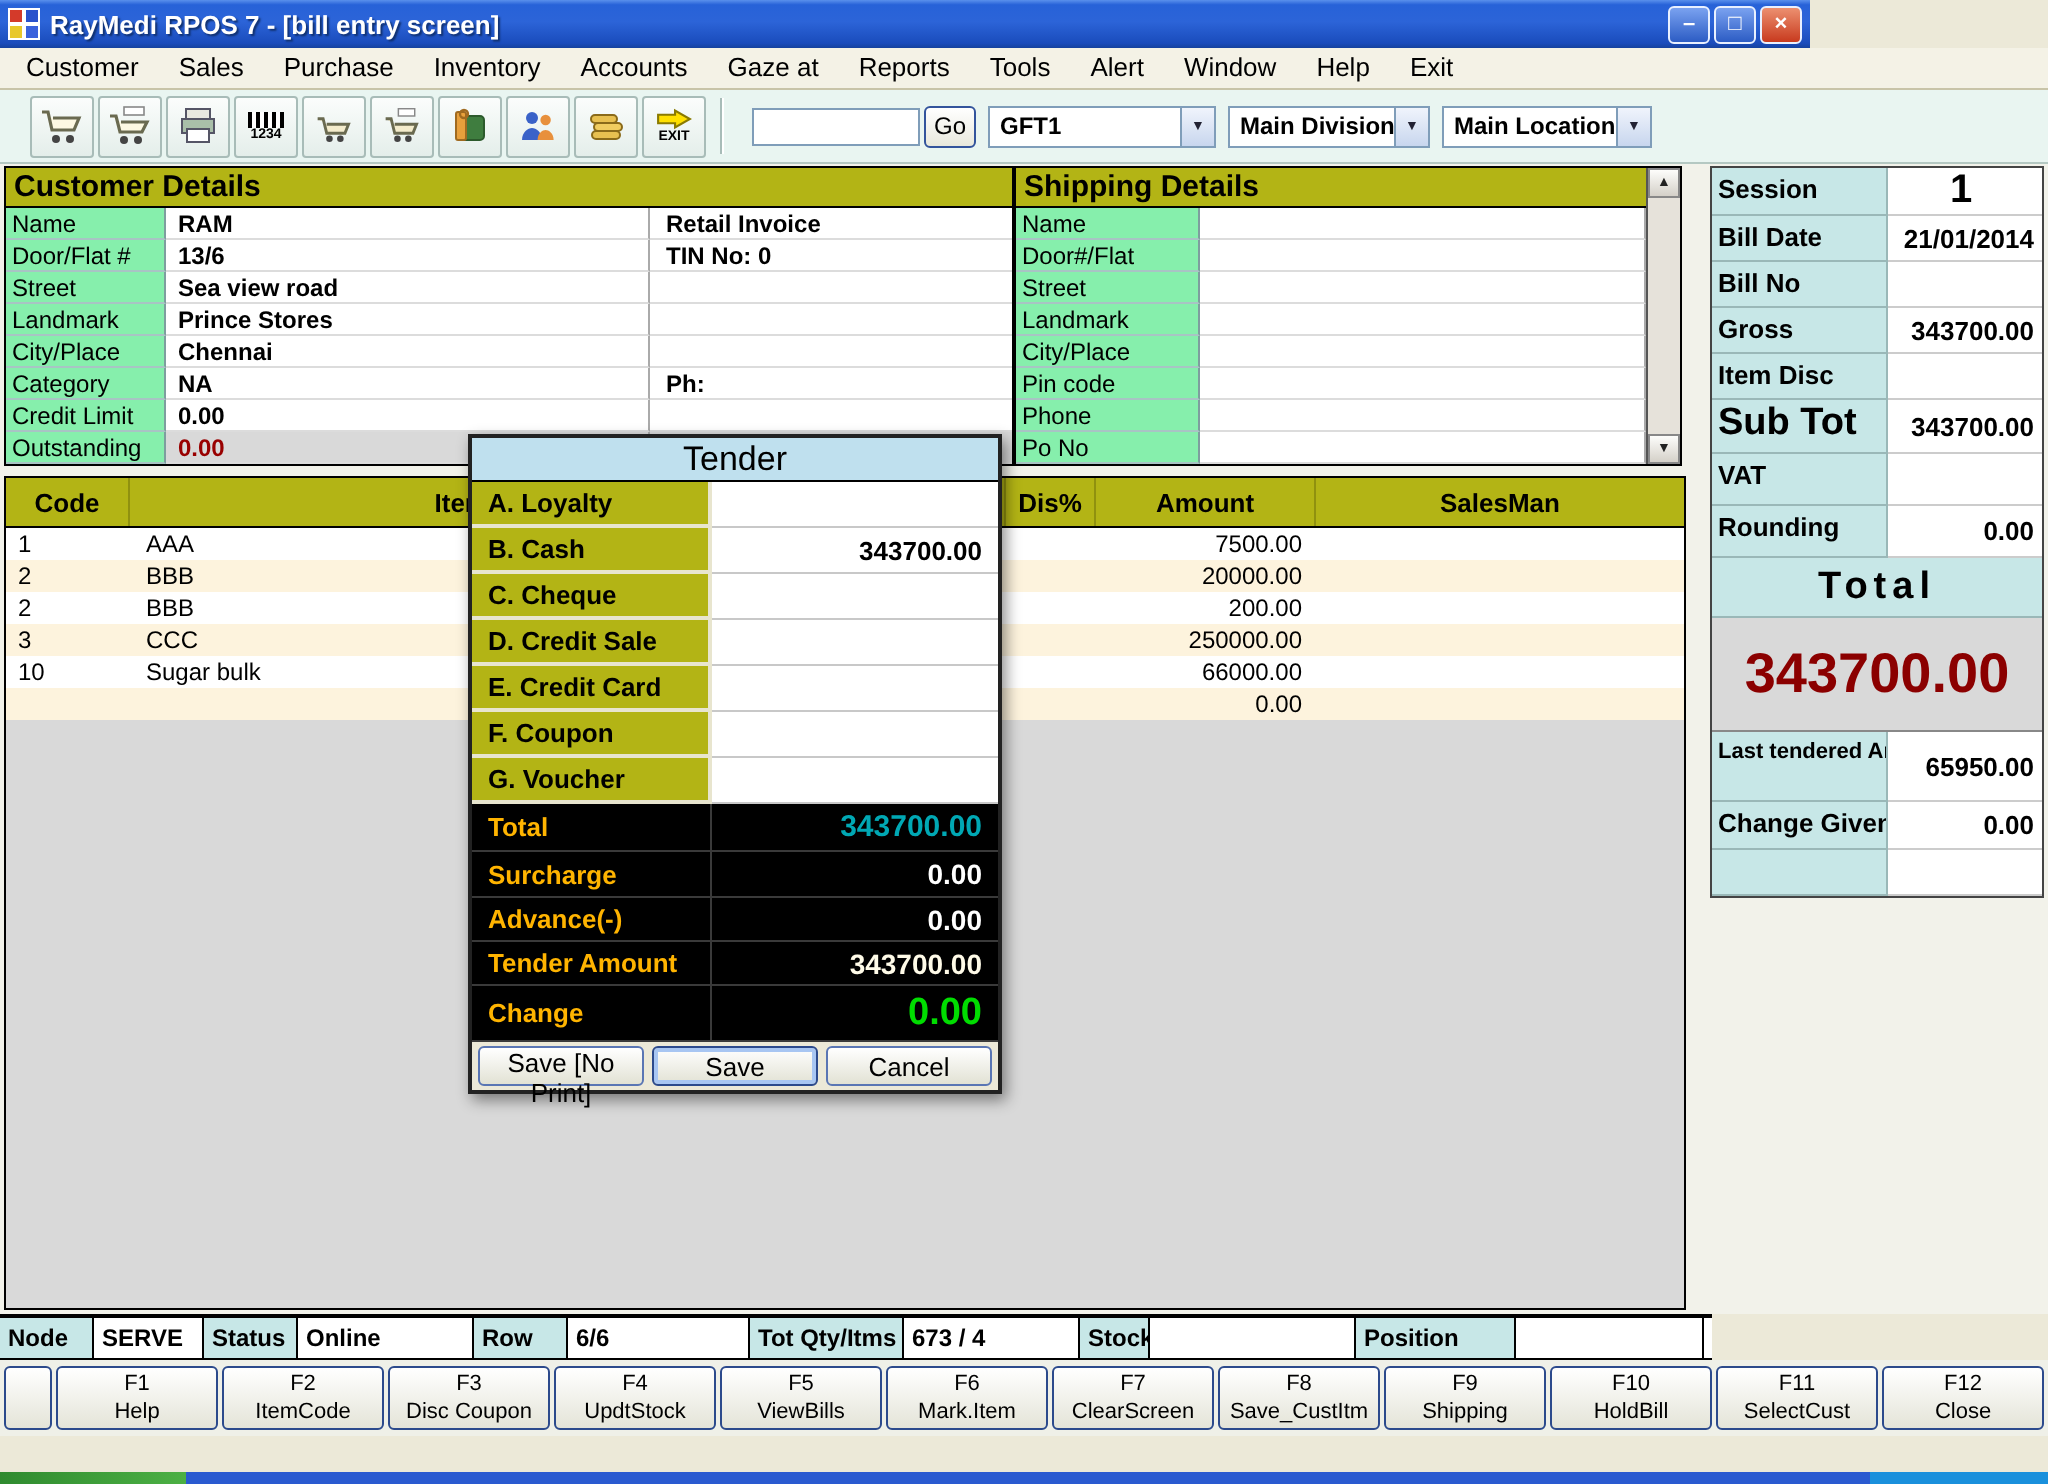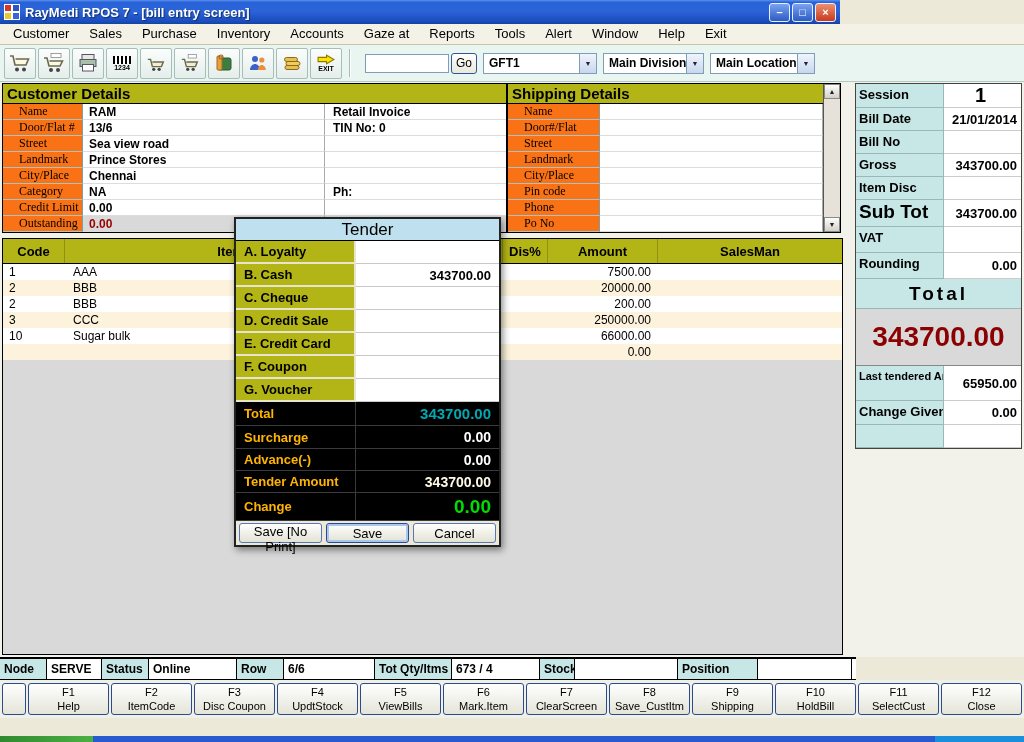--- a/index.html
+++ b/index.html
@@ -1,21 +1,21 @@
 <!DOCTYPE html>
 <html><head>
 <meta charset="utf-8">
 <style>
   * { box-sizing: border-box; margin: 0; padding: 0; }
   html,body { background:#d8d4c8; }
   #screen{position:relative;width:1024px;height:742px;background:#ece9d8;
     font-family:"Liberation Sans",sans-serif;overflow:hidden;color:#000;}
 
   
-  .titlebar{position:absolute;left:0;top:0;width:840px;height:24px;
+  .titlebar{position:absolute;left:0;top:0;width:905px;height:24px;
     background:linear-gradient(180deg,#5a90ec 0%,#2762d8 10%,#2c64d8 45%,#1a4cbc 90%,#15429e 100%);
     display:flex;align-items:center;color:#fff;}
   .app-icon{width:16px;height:16px;margin:0 5px 0 4px;display:grid;
     grid-template-columns:8px 8px;grid-template-rows:8px 8px;gap:0;}
   .app-icon i{display:block;}
   .app-icon i:nth-child(1){background:#d43a2a;border:1px solid #fff;}
   .app-icon i:nth-child(2){background:#2a52cc;border:1px solid #fff;}
   .app-icon i:nth-child(3){background:#e8c82a;border:1px solid #fff;}
   .app-icon i:nth-child(4){background:#3a62dc;border:1px solid #fff;}
   .title-text{font-weight:bold;font-size:13px;text-shadow:1px 1px 1px #10306e;}
@@ -25,21 +25,21 @@
     font-weight:bold;background:linear-gradient(180deg,#7aa2f0,#2c5cc4);line-height:1;}
   .winbtn.close{background:linear-gradient(180deg,#ec9070,#c83a1e);}
 
   
   .menubar{position:absolute;left:0;top:24px;width:1024px;height:21px;background:#f4f2e6;
     border-bottom:1px solid #c8c4a8;display:flex;align-items:center;padding-left:3px;}
   .menu-item{padding:2px 10px 3px 10px;font-size:13px;cursor:default;}
 
   
   .toolbar{position:absolute;left:0;top:45px;width:1024px;height:37px;background:#e9f5f1;
-    border-bottom:1px solid #b4c8c2;display:flex;align-items:center;padding-left:4px;}
+    border-bottom:1px solid #b4c8c2;display:flex;align-items:center;padding-left:15px;}
   .tbtn{width:32px;height:31px;margin-right:2px;background:linear-gradient(180deg,#fbfdfc,#e4eeea);
     border:1px solid #a8bcb8;border-radius:2px;display:flex;flex-direction:column;
     align-items:center;justify-content:center;}
   .tbtn svg{display:block;}
   .tiny-label{font-size:7px;font-weight:bold;line-height:1;}
   .barcode-lines{width:18px;height:8px;background:repeating-linear-gradient(90deg,#000 0 2px,#fff 2px 4px);}
   .tb-sep{width:2px;height:28px;border-left:1px solid #a8bcb8;border-right:1px solid #fff;margin:0 5px;}
   .tb-input{width:84px;height:19px;border:1px solid #7f9db9;margin-left:9px;font-size:12px;
     font-family:"Liberation Sans",sans-serif;padding:0 3px;}
   .go-btn{height:21px;margin-left:2px;font-size:12px;border:1px solid #33549c;border-radius:3px;
@@ -52,22 +52,22 @@
   .combo.c1{width:114px}.combo.c2{width:101px}.combo.c3{width:105px}
 
   
   .workarea{position:absolute;left:0;top:82px;width:1024px;height:575px;background:#f2f2ea;}
   .panel-hdr{height:20px;background:#b3b415;font-weight:bold;font-size:15px;
     display:flex;align-items:center;padding-left:4px;border-bottom:1px solid #000;}
 
   
   .customer{position:absolute;left:2px;top:1px;width:505px;height:150px;border:1px solid #000;background:#fff;}
   .cust-row{display:grid;grid-template-columns:80px 242px 181px;height:16px;font-size:12px;}
-  .lblcell{background:#f97316;padding-left:16px;border-right:1px solid #7e9e9e;
-    border-bottom:1px solid #a8c4c4;display:flex;align-items:center;white-space:nowrap;font-family:Liberation Serif, serif;}
+  .lblcell{background:#86efac;padding-left:3px;border-right:1px solid #7e9e9e;
+    border-bottom:1px solid #a8c4c4;display:flex;align-items:center;white-space:nowrap;}
   .valcell{background:#fff;padding-left:6px;font-weight:bold;border-bottom:1px solid #dcdcdc;
     border-right:1px solid #aaa;display:flex;align-items:center;white-space:nowrap;}
   .extracell{background:#fff;padding-left:8px;font-weight:bold;border-bottom:1px solid #dcdcdc;
     display:flex;align-items:center;white-space:nowrap;}
   .cust-row.outstanding .valcell,.cust-row.outstanding .extracell{background:#d9d9d9;}
   .cust-row.outstanding .valcell{color:#990000;}
 
   
   .shipping{position:absolute;left:507px;top:1px;width:334px;height:150px;border:1px solid #000;background:#fff;}
   .ship-body{position:absolute;left:0;top:0;right:17px;bottom:0;}

